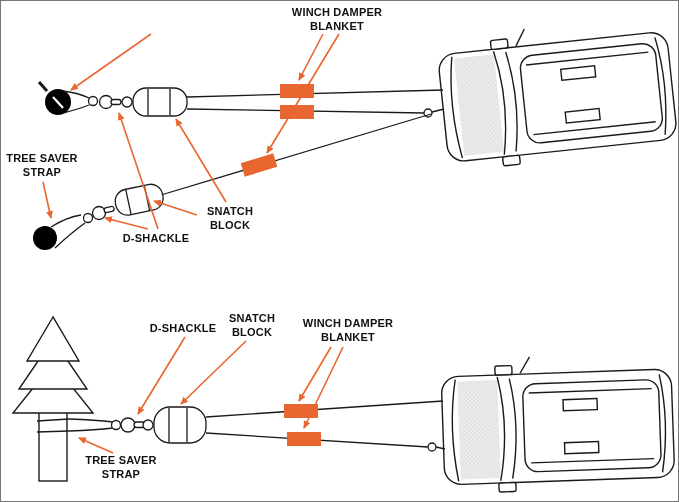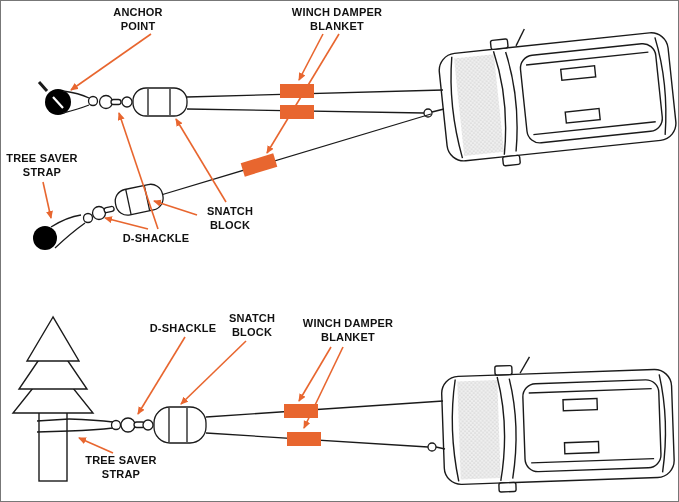--- a/index.html
+++ b/index.html
@@ -170,21 +170,20 @@
       <g>
         <line class="arrow" x1="184" y1="336" x2="137" y2="413"></line>
         <line class="arrow" x1="245" y1="340" x2="180" y2="403"></line>
         <line class="arrow" x1="330" y1="346" x2="298" y2="400"></line>
         <line class="arrow" x1="342" y1="346" x2="303" y2="427"></line>
         <line class="arrow" x1="112" y1="452" x2="78" y2="437"></line>
       </g>
     </g>
   </svg>
 
-  <div class="label" style="left:104px;top:4px;width:66px;">ANCHOR POINT</div>
   <div class="label" style="left:284px;top:4px;width:104px;">WINCH DAMPER BLANKET</div>
   <div class="label" style="left:2px;top:150px;width:78px;">TREE SAVER STRAP</div>
   <div class="label" style="left:120px;top:230px;width:70px;">D-SHACKLE</div>
   <div class="label" style="left:198px;top:203px;width:62px;">SNATCH BLOCK</div>
 
   <div class="label" style="left:147px;top:320px;width:70px;">D-SHACKLE</div>
   <div class="label" style="left:219px;top:310px;width:64px;">SNATCH BLOCK</div>
   <div class="label" style="left:295px;top:315px;width:104px;">WINCH DAMPER BLANKET</div>
   <div class="label" style="left:76px;top:452px;width:88px;">TREE SAVER STRAP</div>
 

